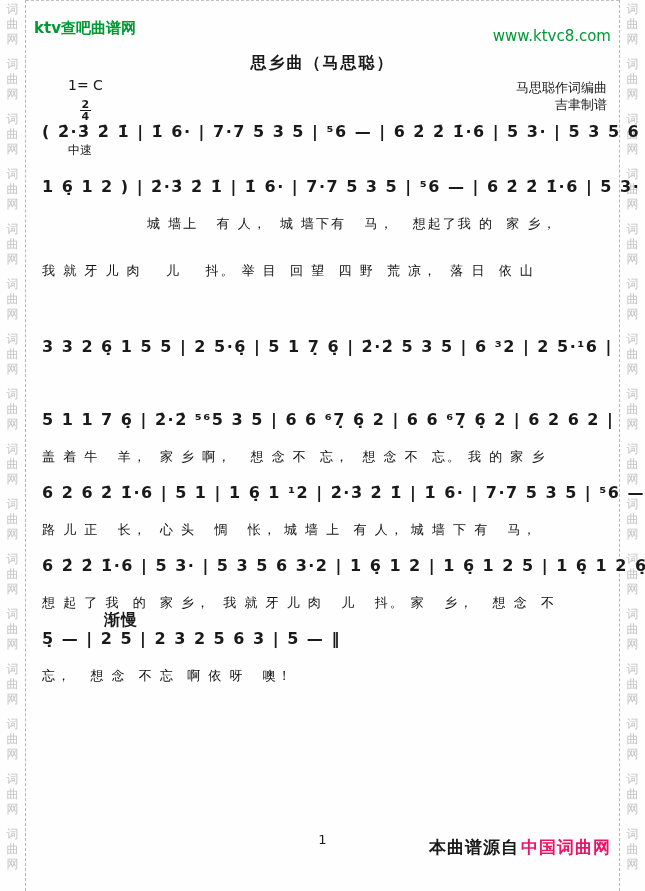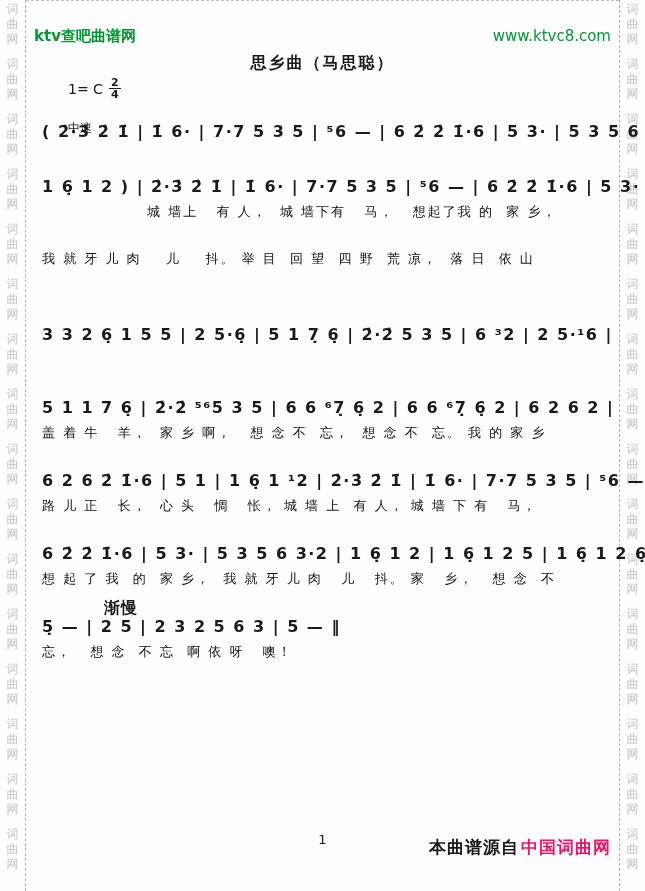--- a/index.html
+++ b/index.html
@@ -7,35 +7,35 @@
         font-family:"DejaVu Sans","Liberation Sans",sans-serif;color:#1a1a1a;}
   
   .wm-col{position:absolute;top:0;bottom:0;width:26px;display:flex;flex-direction:column;
           align-items:center;padding-top:2px;box-sizing:border-box;overflow:hidden;}
   .wm-left{left:0;border-right:1px dashed #b5b5b5;}
   .wm-right{right:0;border-left:1px dashed #b5b5b5;}
   .wm-group{display:flex;flex-direction:column;align-items:center;margin-bottom:10px;}
   .wm-group span{font-size:12px;line-height:15px;color:#c3c3c3;}
   
   .content{position:absolute;left:26px;right:26px;top:0;bottom:0;border-top:1px dashed #c0c0c0;}
-  .site-name{position:absolute;left:8px;top:26px;font-size:15px;font-weight:bold;color:#009933;}
+  .site-name{position:absolute;left:8px;top:18px;font-size:15px;font-weight:bold;color:#009933;}
   .site-url{position:absolute;right:8px;top:26px;font-size:15px;color:#009933;}
   .title{position:absolute;left:0;right:0;top:52px;text-align:center;font-size:16px;font-weight:bold;letter-spacing:2px;}
   .meta{position:absolute;left:42px;top:76px;font-size:14px;}
-  .meta .keysig{display:flex;align-items:center;gap:6px;}
+  .meta .keysig{display:flex;align-items:center;gap:6px;flex-direction:column;}
   .frac{display:inline-flex;flex-direction:column;align-items:center;font-size:11px;line-height:11px;font-weight:bold;}
   .frac .num{border-bottom:1px solid #1a1a1a;padding:0 2px;}
   .tempo{margin-top:20px;font-size:12px;}
   .credits{position:absolute;right:12px;top:78px;text-align:right;font-size:13px;line-height:17px;}
   
   .score{position:absolute;left:16px;right:10px;top:118px;}
   .score-row{position:relative;height:73px;}
   .score-row.intro{height:55px;}
   .notes{font-size:16px;font-weight:bold;letter-spacing:1.5px;white-space:pre;line-height:26px;}
-  .lyrics{font-size:13px;letter-spacing:2px;white-space:pre;line-height:20px;margin-top:2px;color:#111;}
+  .lyrics{font-size:13px;letter-spacing:2px;white-space:pre;line-height:20px;margin-top:14px;color:#111;}
   .lyrics.indent{padding-left:105px;}
   .annotation{position:absolute;left:62px;top:-16px;font-size:16px;font-weight:bold;letter-spacing:1px;}
   
   .page-num{position:absolute;left:0;right:0;bottom:44px;text-align:center;font-size:13px;}
   .source{position:absolute;right:8px;bottom:32px;font-size:17px;font-weight:bold;letter-spacing:1px;}
   .source .src-name{color:#ed1468;margin-left:2px;}
 </style>
 </head>
 <body>
 
@@ -217,20 +217,24 @@
       <div class="keysig">
         <span>1= C</span>
         <span class="frac">
           <span class="num">2</span>
           <span class="den">4</span>
         </span>
       </div>
       <div class="tempo">中速</div>
     </div>
 
+    <div class="credits">
+      <div>马思聪作词编曲</div>
+      <div>吉聿制谱</div>
+    </div>
 
     <div class="score">
       <div class="score-row intro">
         <div class="notes">( 2̇·3̇ 2̇ 1̇ | 1̇ 6· | 7·7 5 3 5 | ⁵6 — | 6 2̇ 2̇ 1̇·6 | 5 3· | 5 3 5 6 3 2 |</div>
       </div>
       <div class="score-row">
         <div class="notes">1 6̣ 1 2 ) | 2̇·3̇ 2̇ 1̇ | 1̇ 6· | 7·7 5 3 5 | ⁵6 — | 6 2̇ 2̇ 1̇·6 | 5 3· |</div>
         <div class="lyrics indent">城 墙上   有 人，  城 墙下有   马，   想起了我 的  家 乡，</div>
       </div>
       <div class="score-row">

